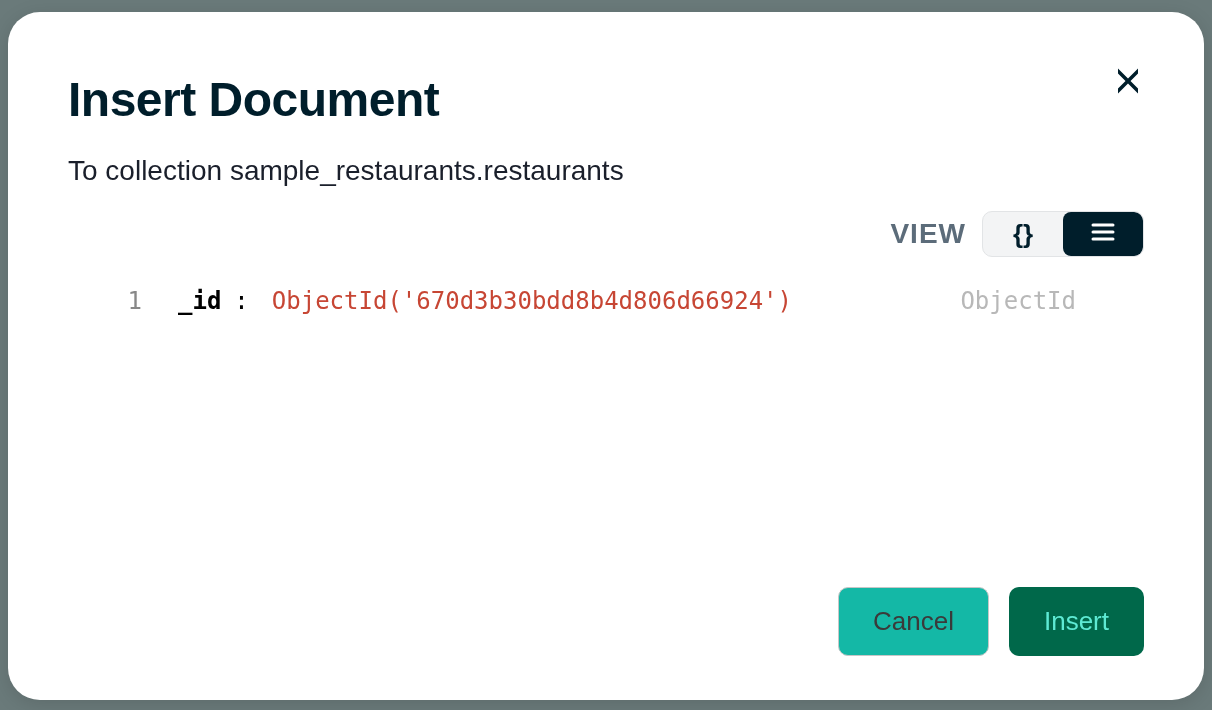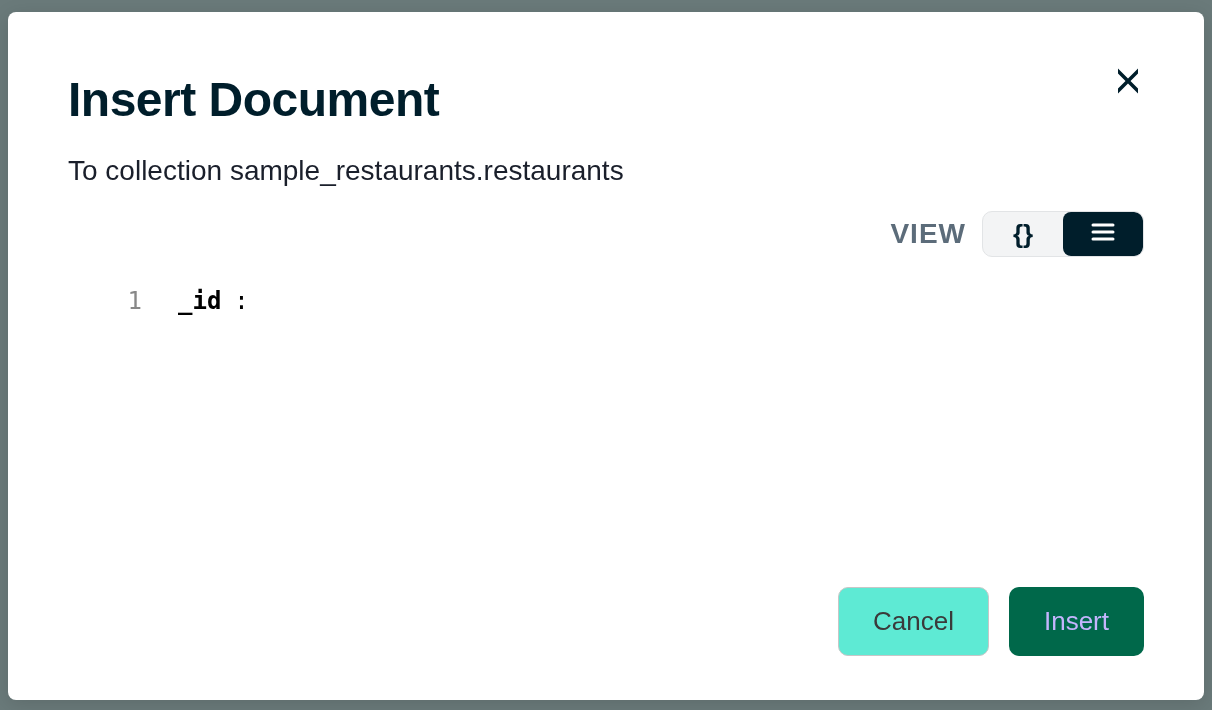--- a/index.html
+++ b/index.html
@@ -21,21 +21,21 @@
       line-height: 1.4;
       white-space: pre;
     }
     .modal {
       position: absolute;
       top: 12px;
       left: 8px;
       right: 8px;
       bottom: 10px;
       background: #ffffff;
-      border-radius: 8px;
+      border-radius: 32px;
       padding: 44px 60px;
       display: flex;
       flex-direction: column;
       box-shadow: 0 4px 20px rgba(0,0,0,0.12);
     }
     .modal-close {
       position: absolute;
       top: 55px;
       right: 60px;
       width: 32px;
@@ -136,27 +136,27 @@
     }
     .btn {
       font-size: 26px;
       font-weight: 500;
       padding: 18px 34px;
       border-radius: 10px;
       cursor: pointer;
       border: 1px solid transparent;
     }
     .btn-cancel {
-      background: #5eead4;
+      background: #14b8a6;
       color: #3a3a3a;
       border-color: #c7c7c7;
     }
     .btn-insert {
       background: #00684a;
-      color: #c4b5fd;
+      color: #5eead4;
     }
   </style>
 </head>
 <body>
 
 <div class="bg-code">
   <span>: "Chicken"</span>
 </div>
 
 <div class="modal">
@@ -191,21 +191,23 @@
       </button>
     </div>
   </div>
 
   <div class="editor-area">
     <div class="editor-line">
       <span class="line-number">1</span>
       <span class="line-content">
         <span class="key">_id</span>
           <span class="colon">:</span>
+        <span class="value">ObjectId('670d3b30bdd8b4d806d66924')</span>
       </span>
+      <span class="type-hint">ObjectId</span>
     </div>
   </div>
 
   <div class="modal-footer">
     <button class="btn btn-cancel">Cancel</button>
     <button class="btn btn-insert">Insert</button>
   </div>
 </div>
 
 </body></html>

